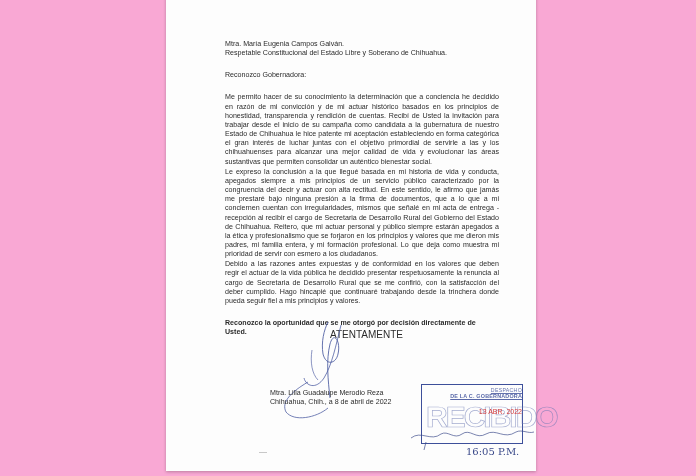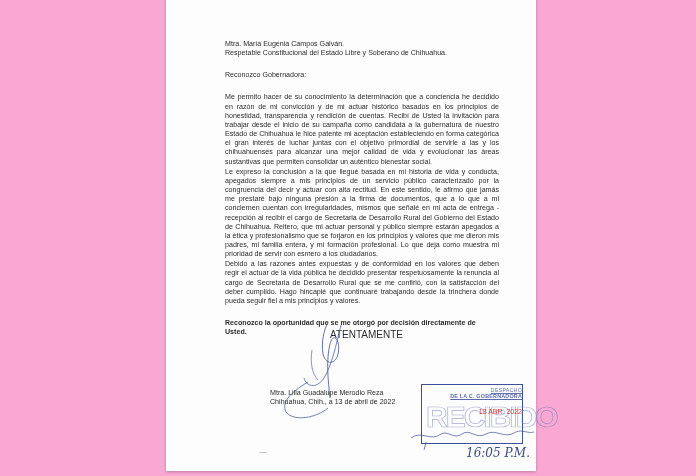--- a/index.html
+++ b/index.html
@@ -118,22 +118,21 @@
       top: 430px;
       width: 130px;
       height: 40px;
       pointer-events: none;
     }
     .hw-time {
       position: absolute;
       left: 300px;
       top: 456px;
       font-family: "DejaVu Serif", serif;
-      font-style: italic;
-      font-size: 12px;
+      font-size: 10px;
       color: #3b4a8a;
     }
     .speck {
       position: absolute;
       left: 93px;
       top: 462px;
       width: 8px;
       height: 1px;
       background: #c8c8c8;
     }
@@ -163,21 +162,21 @@
 
     <svg class="signature" viewBox="0 0 120 100">
       <path d="M62 2 C58 10, 55 22, 57 34 C60 46, 70 44, 72 34 C75 22, 68 10, 64 24 C60 40, 62 60, 64 78" fill="none" stroke="#4a5aa0" stroke-width="1" opacity="0.85"></path>
       <path d="M75 5 C70 25, 66 45, 58 58 C50 70, 40 66, 38 58" fill="none" stroke="#4a5aa0" stroke-width="0.9" opacity="0.85"></path>
       <path d="M42 62 C25 72, 15 82, 20 92 C28 102, 50 98, 62 88" fill="none" stroke="#4a5aa0" stroke-width="0.9" opacity="0.85"></path>
       <path d="M46 30 C44 42, 46 54, 52 60" fill="none" stroke="#4a5aa0" stroke-width="0.8" opacity="0.8"></path>
     </svg>
 
     <div class="signer">
       <p>Mtra. Lilia Guadalupe Merodio Reza</p>
-      <p>Chihuahua, Chih., a 13 de abril de 2022</p>
+      <p>Chihuahua, Chih., a 8 de abril de 2022</p>
     </div>
 
     <div class="stamp">
       <div class="l1">DESPACHO</div>
       <div class="l2">DE LA C. GOBERNADORA</div>
       <div class="big">RECIBIDO</div>
       <div class="date">13 ABR. 2022</div>
     </div>
 
     <svg class="handwriting" viewBox="0 0 130 40">

